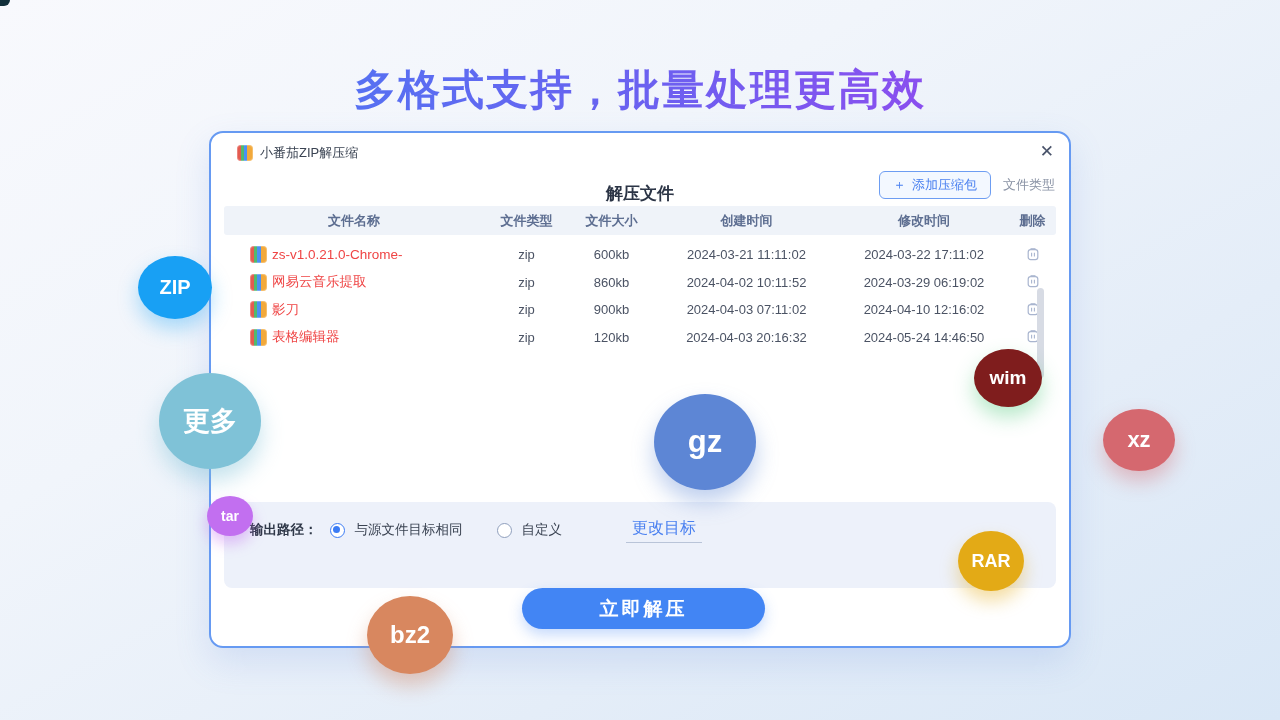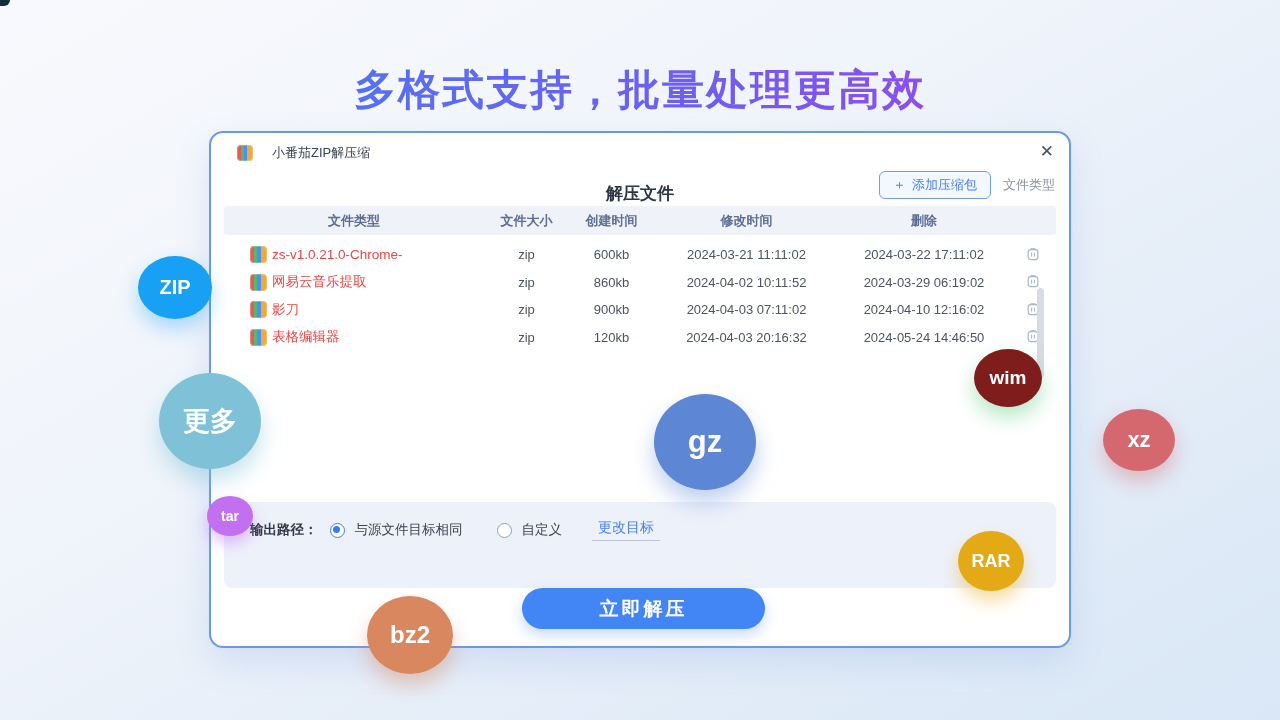--- a/index.html
+++ b/index.html
@@ -16,21 +16,21 @@
     font-size:42px;font-weight:800;letter-spacing:2px;
     background:linear-gradient(90deg,#4b79f3 15%,#6a61f0 50%,#9c44ee 85%);
     -webkit-background-clip:text;background-clip:text;color:transparent;
   }
   
   .dialog{
     position:absolute;left:209px;top:131px;width:862px;height:517px;
     background:#ffffff;border:2px solid #669af2;border-radius:14px;
     box-shadow:0 14px 34px rgba(100,140,220,.18);
   }
-  .titlebar{display:flex;align-items:center;gap:19px;padding:11px 16px 4px 26px;}
+  .titlebar{display:flex;align-items:center;gap:7px;padding:11px 16px 4px 26px;}
   .app-icon{width:16px;height:16px;border-radius:4px;flex:0 0 auto;
     background:linear-gradient(90deg,#e45b50 0 22%,#52b96e 22% 42%,#4a90f5 42% 62%,#f2a93b 62% 100%);
     box-shadow:inset 0 0 0 1px rgba(255,255,255,.25);}
   .app-title{font-size:13px;color:#3a4352;}
   .close-x{position:absolute;top:10px;right:15px;font-size:17px;color:#49536a;cursor:pointer;line-height:1;}
   .panel-header{position:relative;height:36px;margin-top:2px;}
   .panel-title{position:absolute;left:0;right:0;text-align:center;top:7px;font-size:17px;font-weight:700;color:#2b3445;margin-top:7px;}
   .header-controls{position:absolute;right:14px;top:3px;display:flex;align-items:center;gap:12px;}
   .add-btn{display:flex;align-items:center;gap:6px;border:1px solid #6d9df2;color:#4a80f0;
     background:#f3f8ff;border-radius:6px;padding:4px 13px;font-size:13px;cursor:pointer;}
@@ -54,21 +54,21 @@
     padding:13px 0 0 26px;font-size:13.5px;color:#3a4352;}
   .set-row{display:flex;align-items:center;height:30px;gap:10px;}
   .set-label{font-weight:700;color:#2f3848;margin-right:2px;}
   .checkbox{width:15px;height:15px;border:1.5px solid #8f9fbd;border-radius:4px;background:#fff;cursor:pointer;}
   .radio{width:15px;height:15px;border:1.5px solid #8f9fbd;border-radius:50%;background:#fff;cursor:pointer;position:relative;}
   .radio.checked{border-color:#3b7cf5;}
   .radio.checked::after{content:"";position:absolute;left:2.5px;top:2.5px;width:7px;height:7px;border-radius:50%;background:#3b7cf5;}
   .opt-label{cursor:pointer;}
   .gap1{width:14px;}
   .path-field{width:215px;border-bottom:1px solid #b9c4d8;color:#5a6375;font-size:13.5px;padding-bottom:3px;margin-left:4px;}
-  .change-target{color:#4a80f0;font-size:14px;border-bottom:1px solid #b9c4d8;padding:0 6px 3px 6px;margin-left:20px;cursor:pointer;}
+  .change-target{color:#4a80f0;font-size:16px;border-bottom:1px solid #b9c4d8;padding:0 6px 3px 6px;margin-left:54px;cursor:pointer;}
   
   .extract-btn{position:absolute;left:311px;bottom:17px;width:243px;height:41px;border:none;border-radius:21px;
     background:#4285f4;color:#fff;font-size:19px;font-weight:600;letter-spacing:3px;cursor:pointer;
     font-family:inherit;box-shadow:0 6px 14px rgba(66,133,244,.3);}
   
   .bubble{position:absolute;display:flex;align-items:center;justify-content:center;border-radius:50%;
     color:#fff;font-weight:700;z-index:20;}
   .b-zip{left:138px;top:256px;width:74px;height:63px;font-size:20px;box-shadow:0 10px 20px rgba(24,160,244,.35);}
   .b-more{left:159px;top:373px;width:102px;height:96px;font-size:27px;box-shadow:0 12px 22px rgba(127,194,215,.45);}
   .b-wim{left:974px;top:349px;width:68px;height:58px;font-size:19px;box-shadow:0 10px 20px rgba(94,205,134,.45);}
@@ -99,20 +99,21 @@
       <div class="add-btn">
         <span>＋</span>
         <span>添加压缩包</span>
       </div>
       <span class="delete-all">文件类型</span>
     </div>
   </div>
 
   <div class="table-wrap">
     <div class="tgrid thead">
+      <div class="c-name">文件名称</div>
       <div>文件类型</div>
       <div>文件大小</div>
       <div>创建时间</div>
       <div>修改时间</div>
       <div>删除</div>
     </div>
 
     <div class="tgrid trow" style="margin-top:6px;">
       <div class="cell-name">
           <span class="file-icon"></span>

